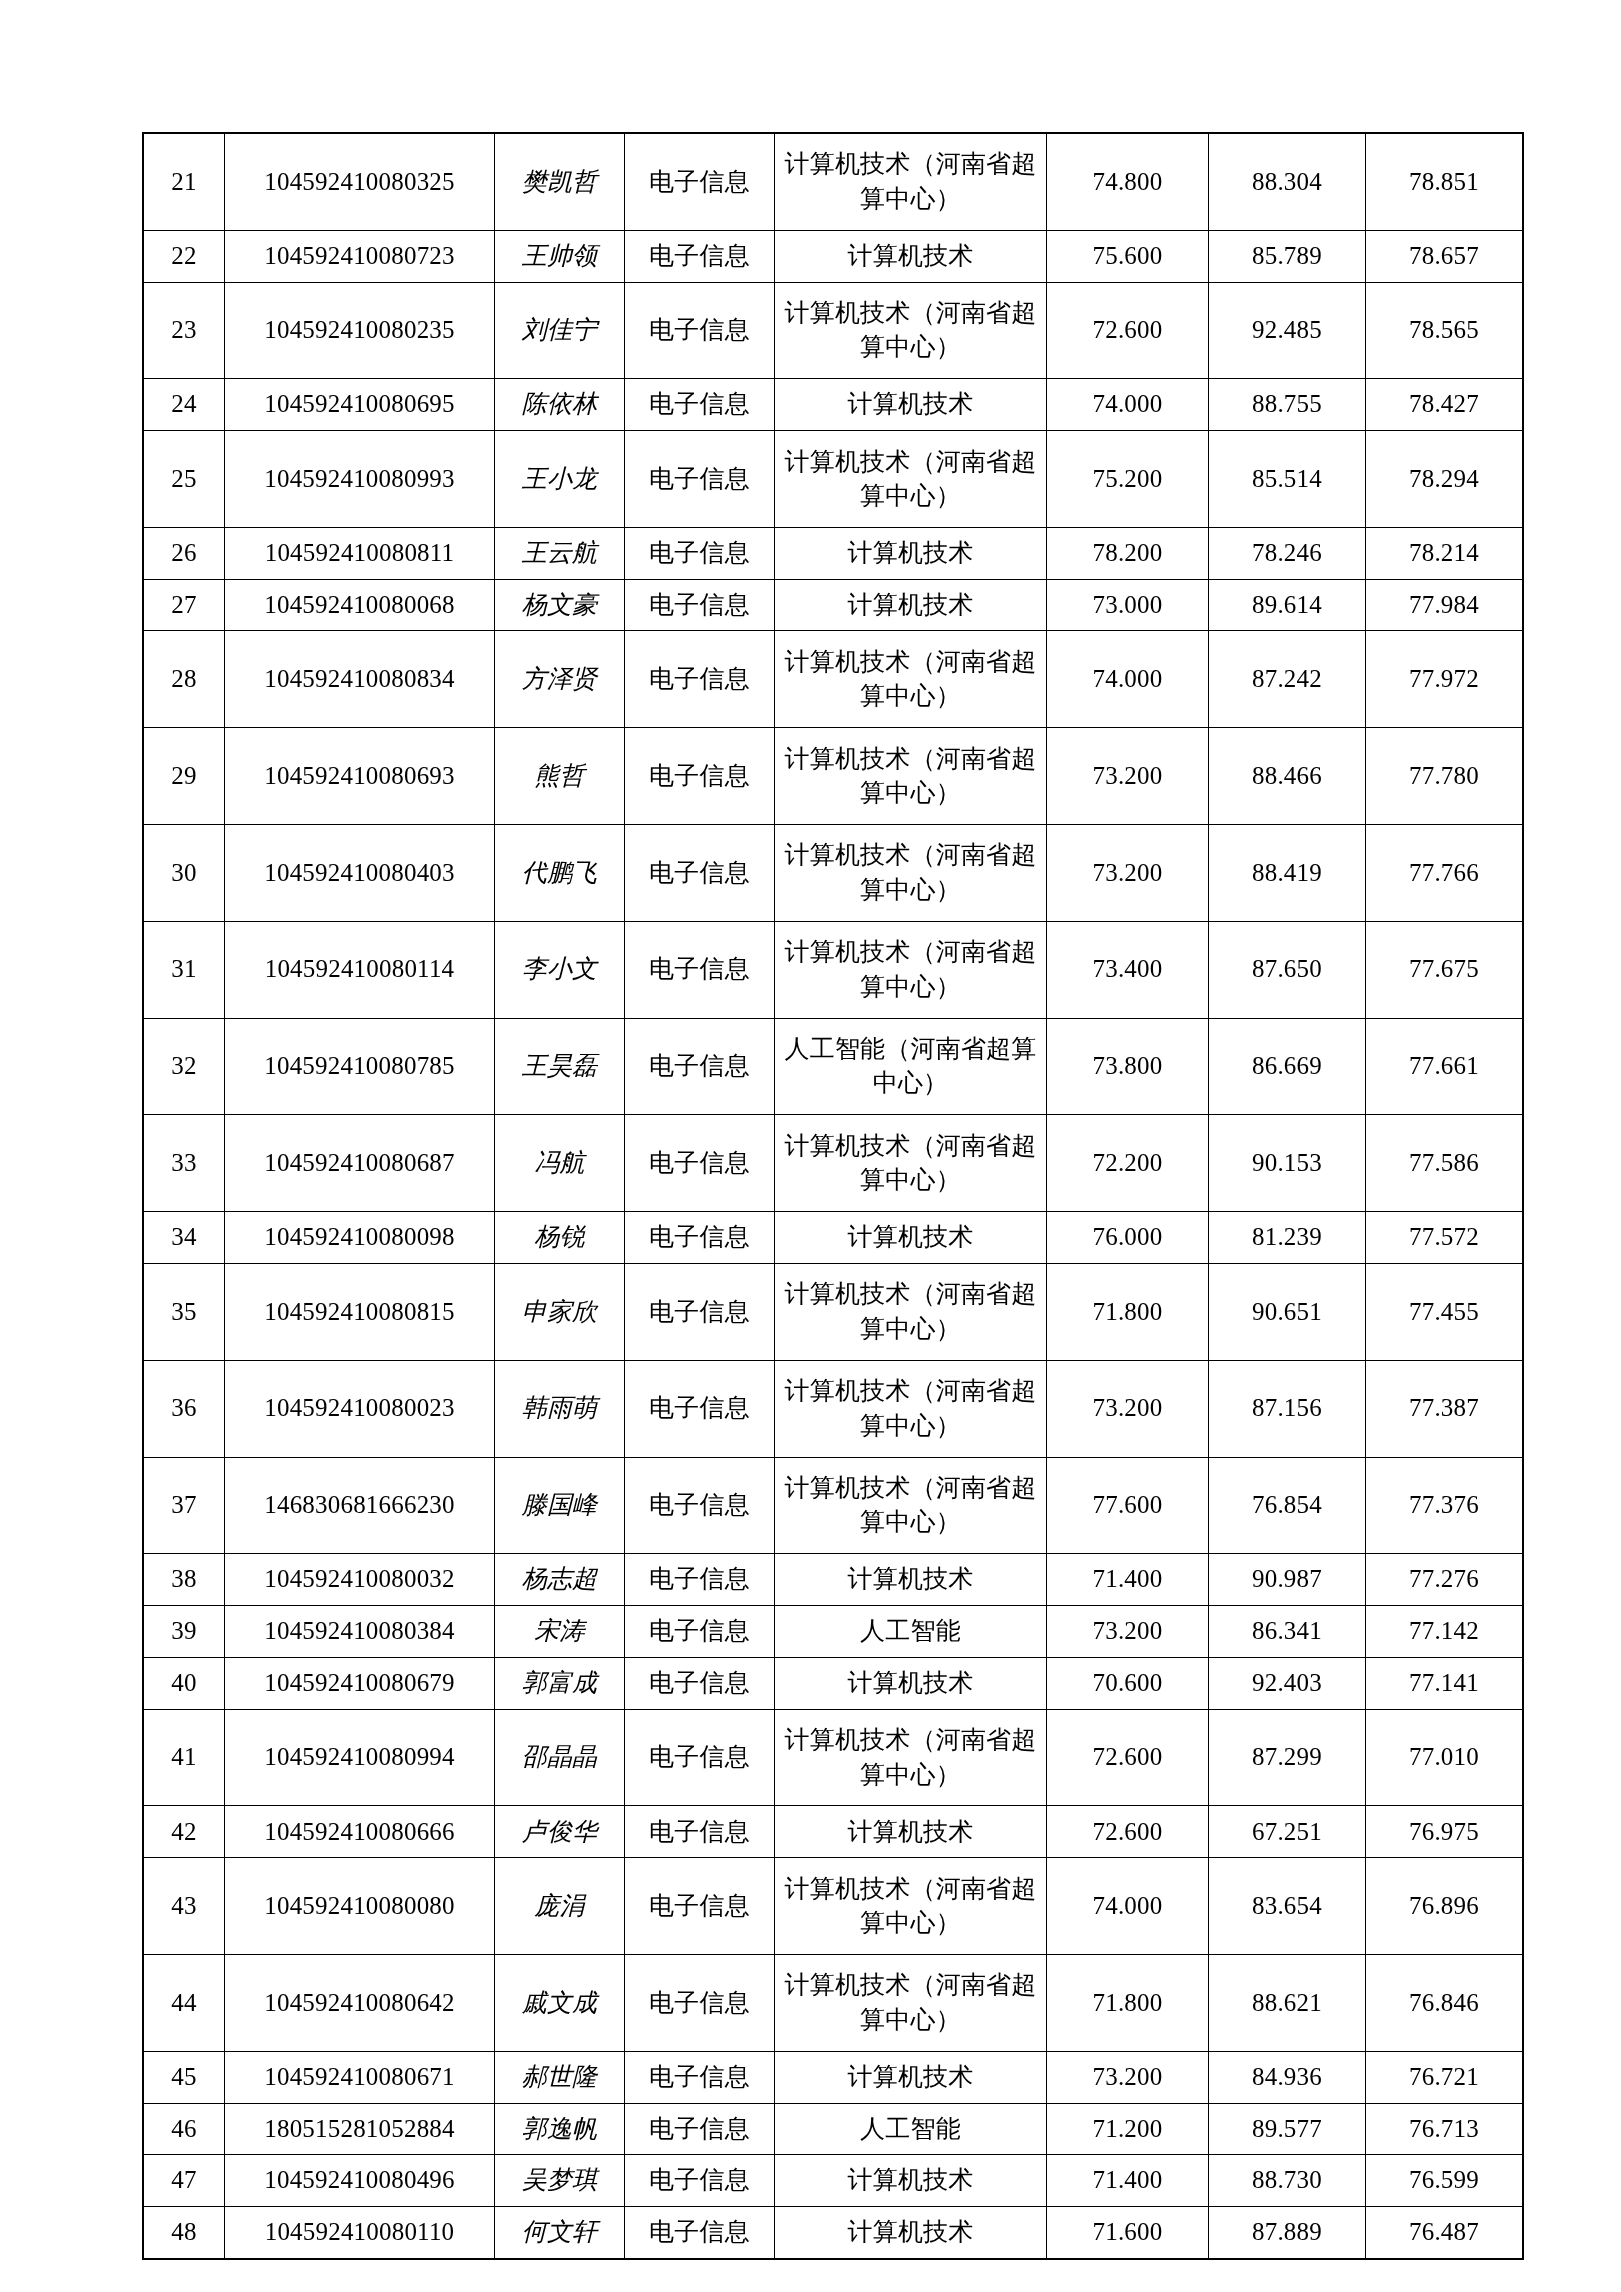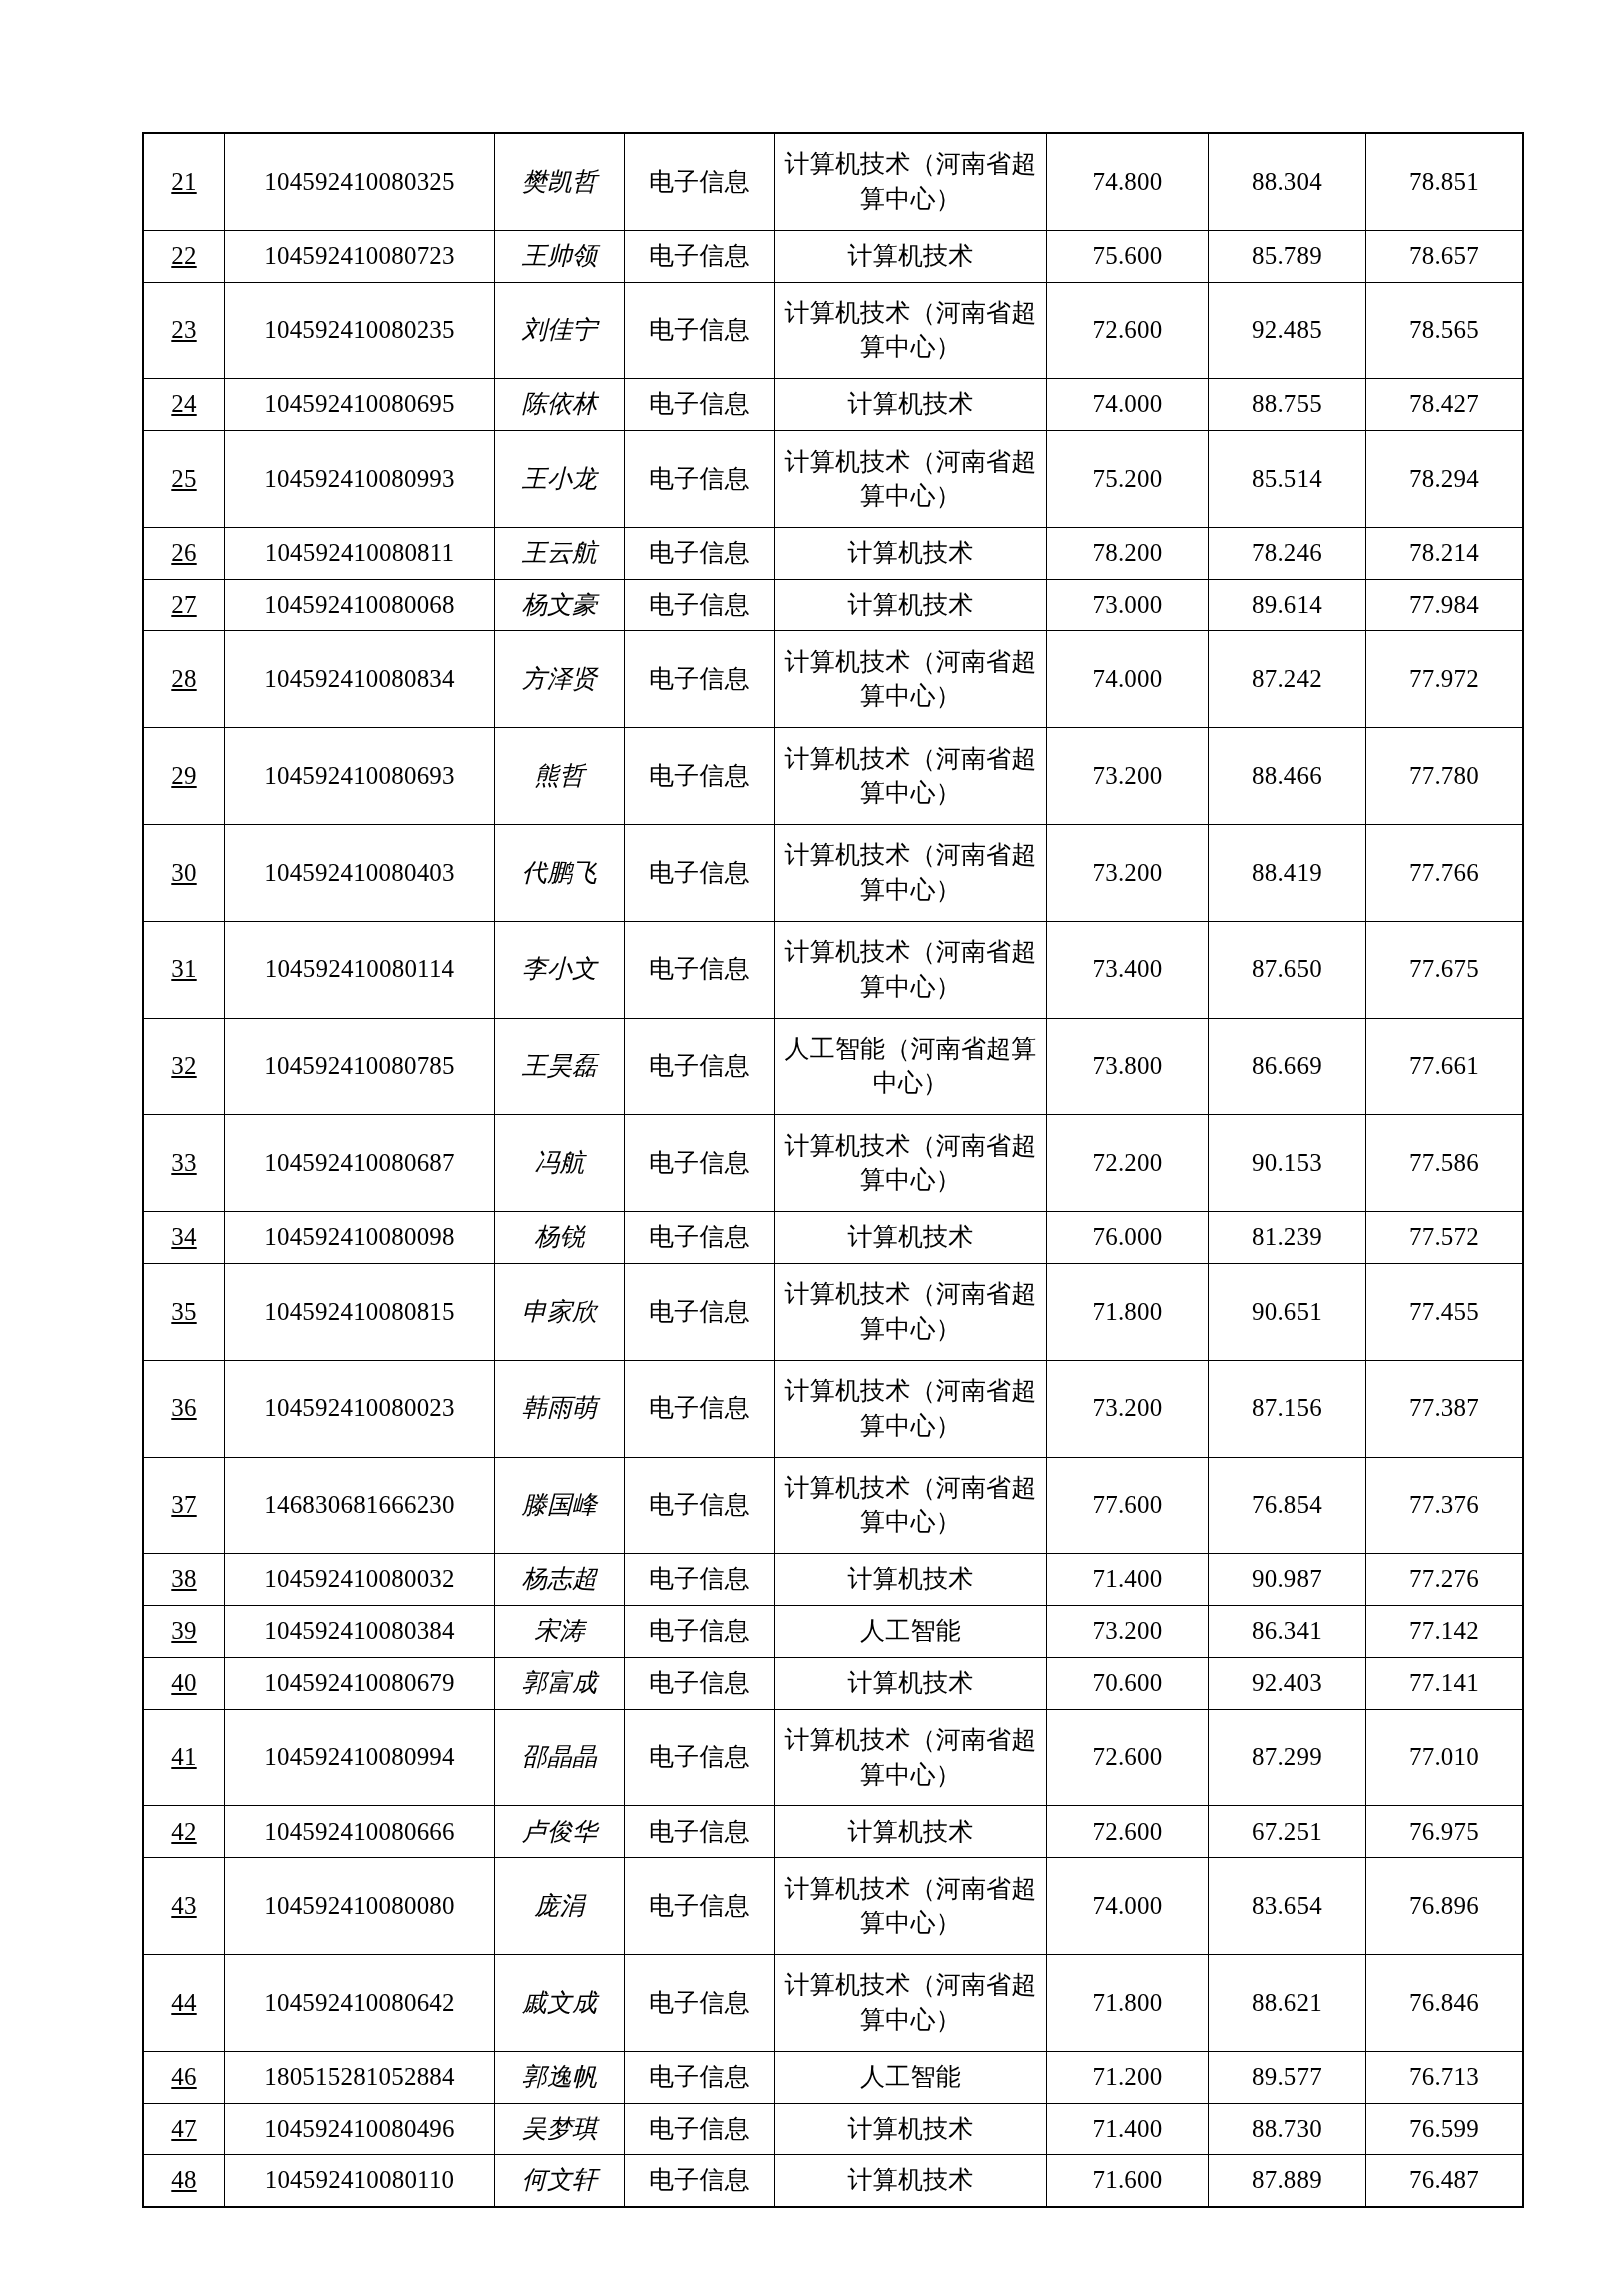--- a/index.html
+++ b/index.html
@@ -34,21 +34,21 @@
   table.results td {
     border: 1.6px solid #000;
     padding: 2.9px 2px;
     text-align: center;
     vertical-align: middle;
     font-size: 25px;
     line-height: 1.38;
     letter-spacing: 0.2px;
     overflow: hidden;
   }
-  td.c-idx   { width: 76px; text-decoration: underline; }
+  td.c-idx   { width: 76px; }
   td.c-id    { width: 265px; letter-spacing: 0.4px; }
   td.c-name  { width: 125px; font-style: italic; }
   td.c-type  { width: 145px; }
   td.c-major { width: 267px; line-height: 1.30; }
   td.c-s1    { width: 157px; }
   td.c-s2    { width: 152px; }
   td.c-s3    { width: 152px; }
 
   td.c-id, td.c-s1, td.c-s2, td.c-s3, td.c-idx {
     font-family: "Liberation Serif", "DejaVu Serif", serif;
@@ -349,20 +349,32 @@
             <td class="c-name">戚文成</td>
             <td class="c-type">电子信息</td>
             <td class="c-major">
               <span class="major-wrap">计算机技术（河南省超算中心）</span>
             </td>
             <td class="c-s1">71.800</td>
             <td class="c-s2">88.621</td>
             <td class="c-s3">76.846</td>
           </tr>
           <tr class="short">
+            <td class="c-idx">45</td>
+            <td class="c-id">104592410080671</td>
+            <td class="c-name">郝世隆</td>
+            <td class="c-type">电子信息</td>
+            <td class="c-major">
+              <span class="major-wrap">计算机技术</span>
+            </td>
+            <td class="c-s1">73.200</td>
+            <td class="c-s2">84.936</td>
+            <td class="c-s3">76.721</td>
+          </tr>
+          <tr class="short">
             <td class="c-idx">46</td>
             <td class="c-id">180515281052884</td>
             <td class="c-name">郭逸帆</td>
             <td class="c-type">电子信息</td>
             <td class="c-major">
               <span class="major-wrap">人工智能</span>
             </td>
             <td class="c-s1">71.200</td>
             <td class="c-s2">89.577</td>
             <td class="c-s3">76.713</td>

